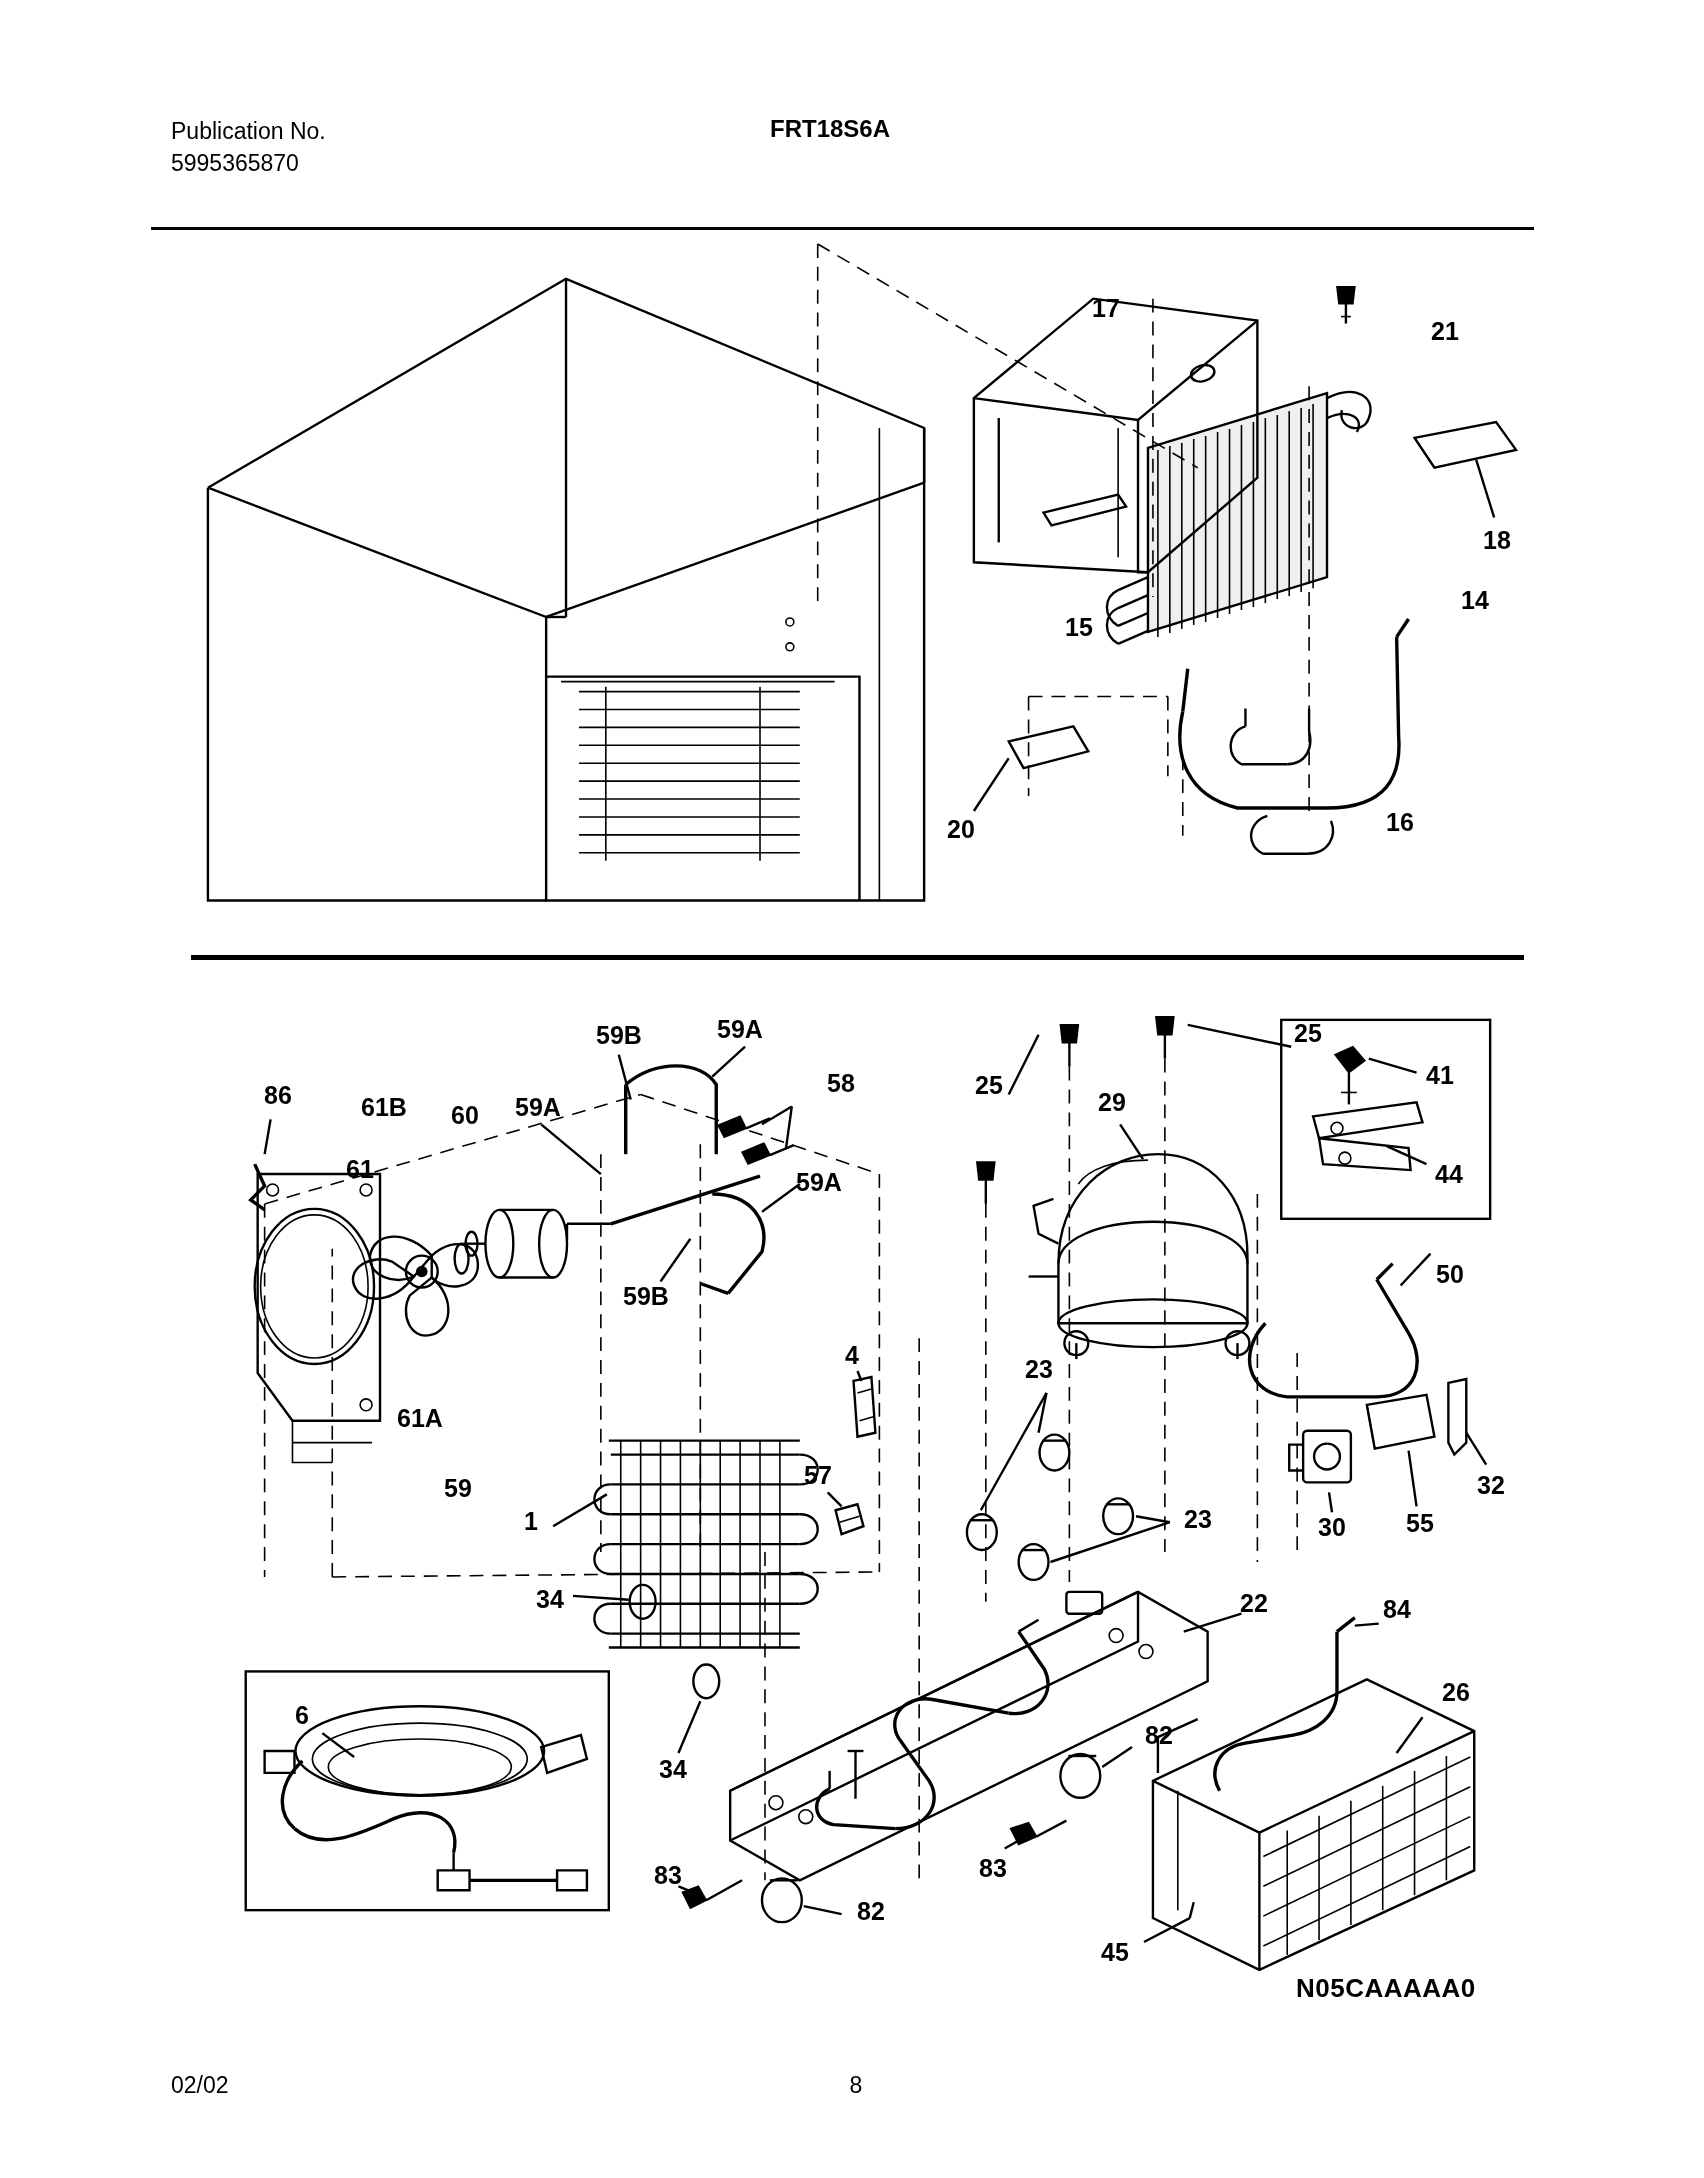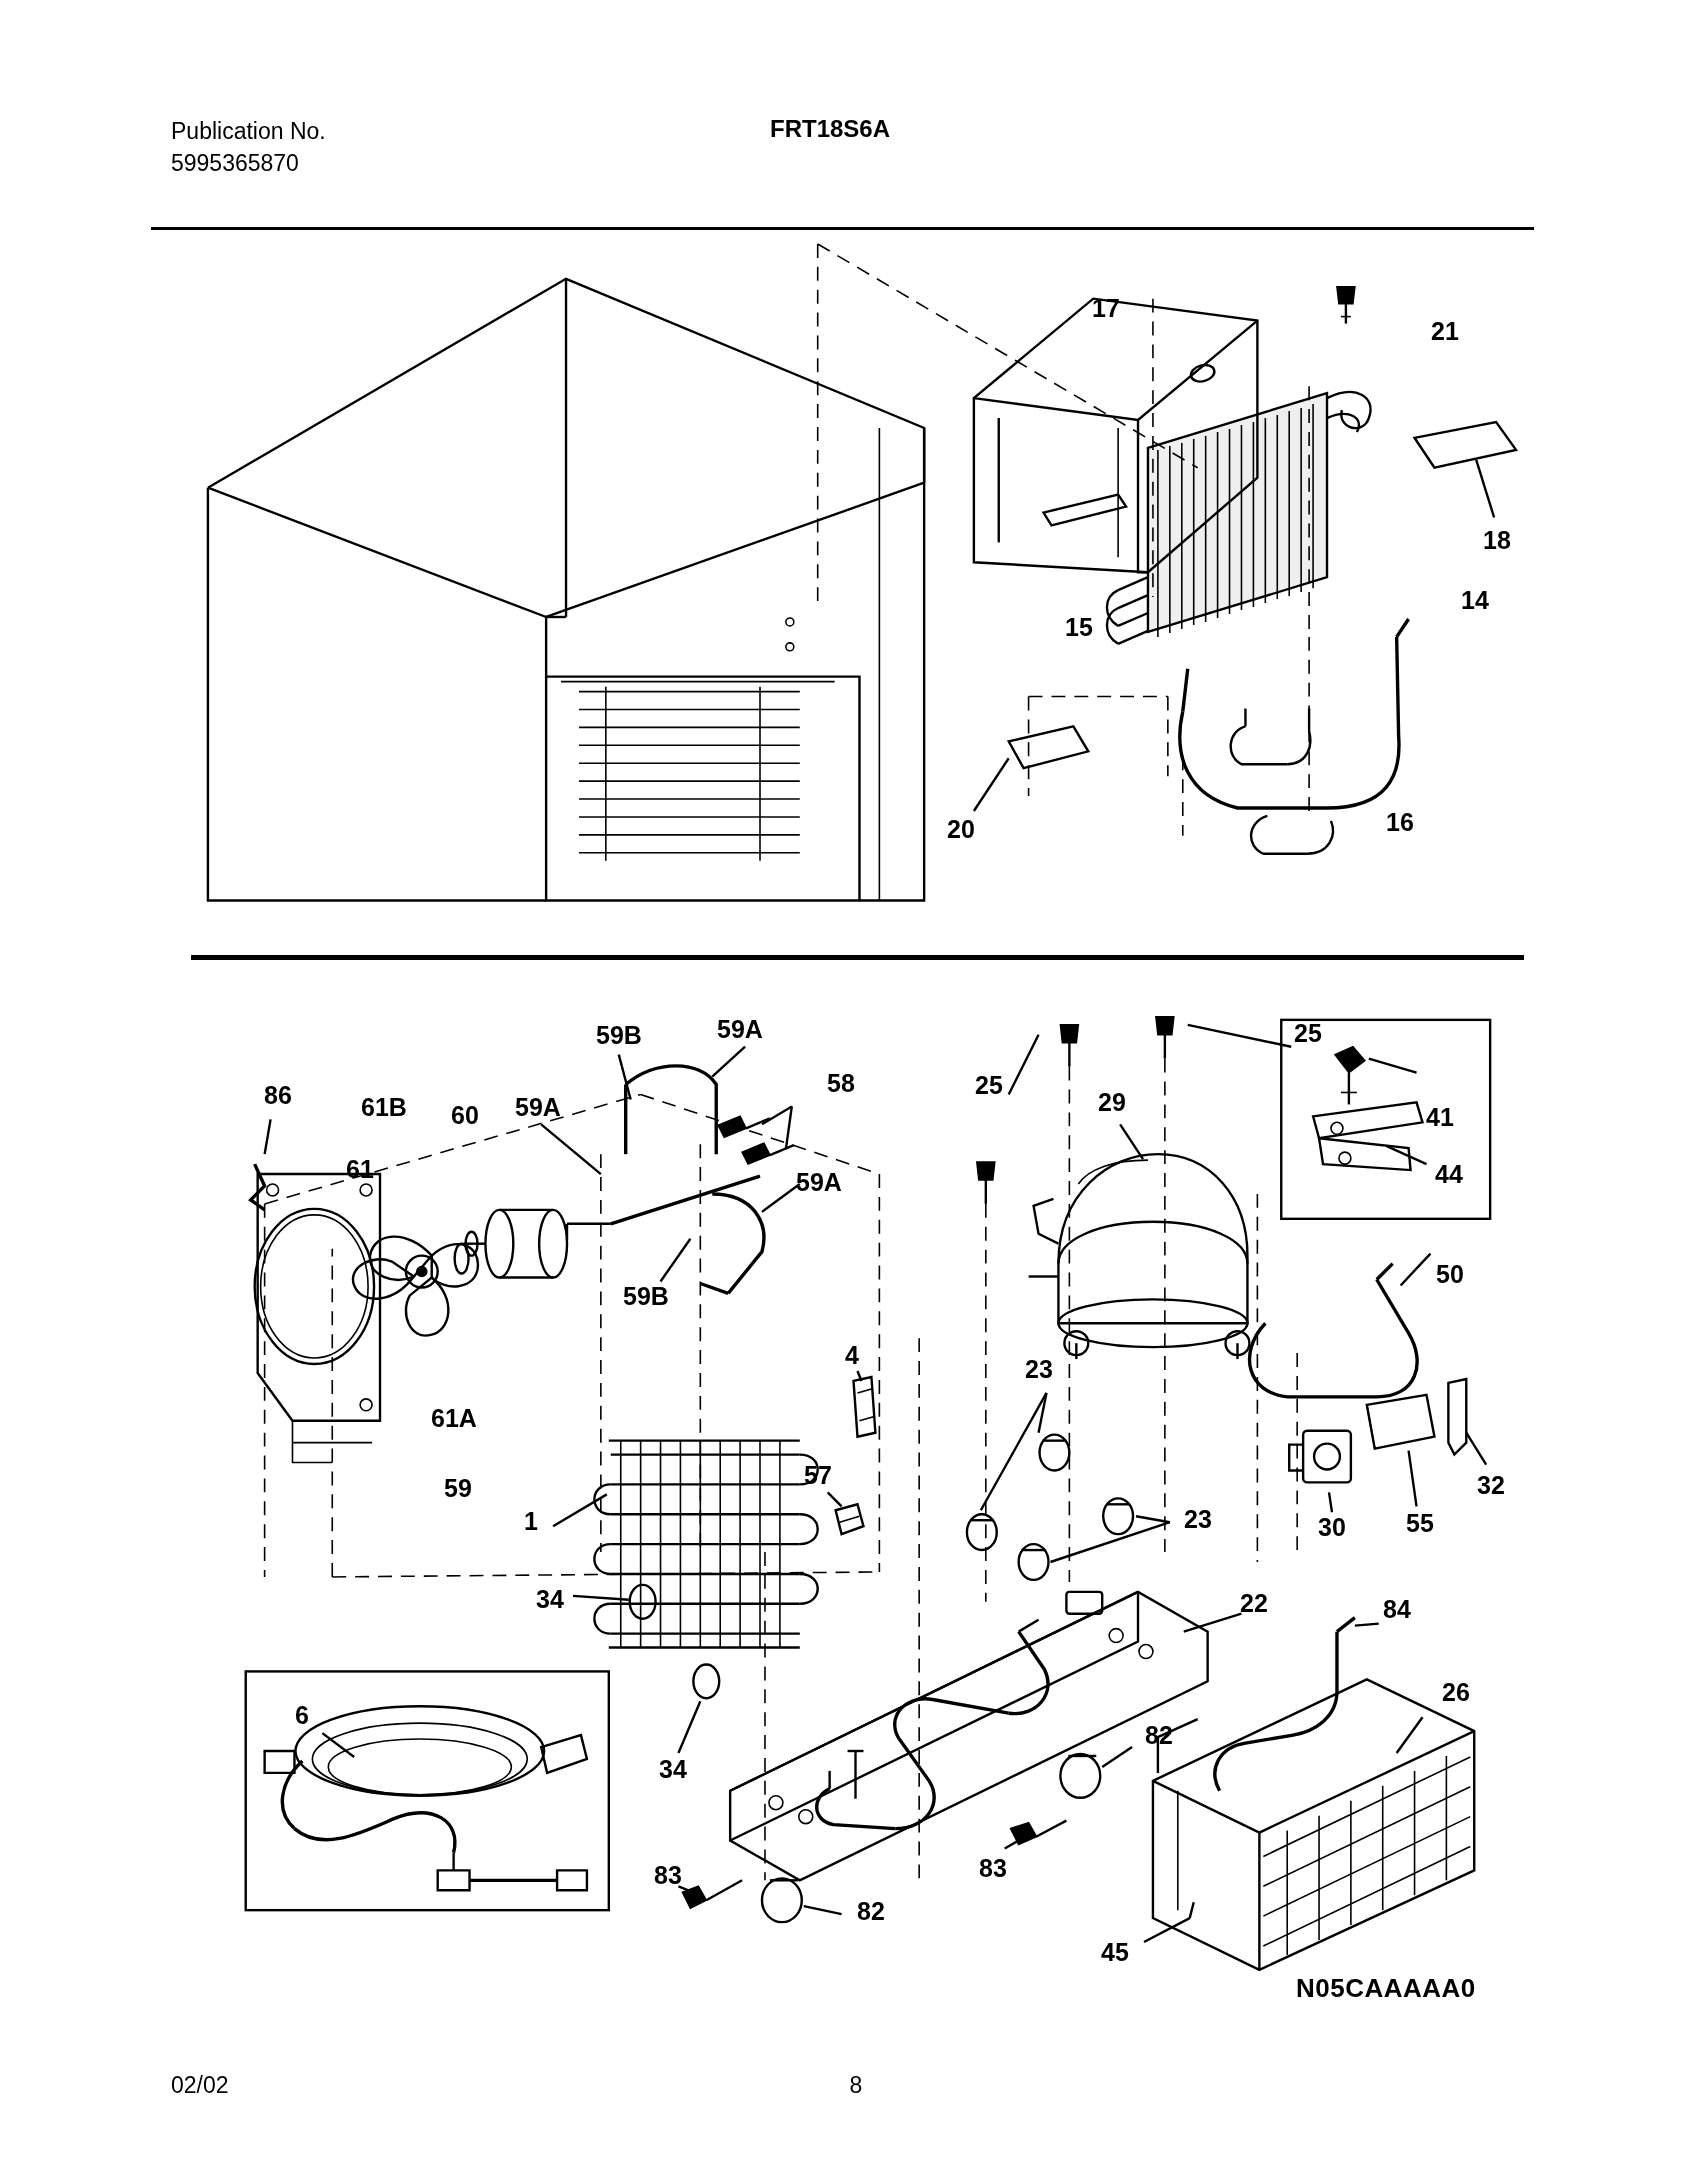--- a/index.html
+++ b/index.html
@@ -550,26 +550,26 @@
   <div class="callout" style="left:274px;top:1095px;">86</div>
   <div class="callout" style="left:380px;top:1107px;">61B</div>
   <div class="callout" style="left:461px;top:1115px;">60</div>
   <div class="callout" style="left:356px;top:1169px;">61</div>
   <div class="callout" style="left:534px;top:1107px;">59A</div>
   <div class="callout" style="left:615px;top:1035px;">59B</div>
   <div class="callout" style="left:736px;top:1029px;">59A</div>
   <div class="callout" style="left:837px;top:1083px;">58</div>
   <div class="callout" style="left:815px;top:1182px;">59A</div>
   <div class="callout" style="left:642px;top:1296px;">59B</div>
-  <div class="callout" style="left:416px;top:1418px;margin-left:34px;">61A</div>
+  <div class="callout" style="left:416px;top:1418px;">61A</div>
   <div class="callout" style="left:438px;top:1488px;margin-left:16px;">59</div>
   <div class="callout" style="left:985px;top:1085px;">25</div>
   <div class="callout" style="left:1304px;top:1033px;">25</div>
   <div class="callout" style="left:1108px;top:1102px;">29</div>
-  <div class="callout" style="left:1436px;top:1075px;margin-top:42px;">41</div>
+  <div class="callout" style="left:1436px;top:1075px;">41</div>
   <div class="callout" style="left:1445px;top:1174px;">44</div>
   <div class="callout" style="left:1446px;top:1274px;">50</div>
   <div class="callout" style="left:848px;top:1355px;">4</div>
   <div class="callout" style="left:1035px;top:1369px;">23</div>
   <div class="callout" style="left:1194px;top:1519px;">23</div>
   <div class="callout" style="left:1487px;top:1485px;">32</div>
   <div class="callout" style="left:1416px;top:1523px;">55</div>
   <div class="callout" style="left:1328px;top:1527px;">30</div>
   <div class="callout" style="left:814px;top:1475px;">57</div>
   <div class="callout" style="left:527px;top:1521px;">1</div>

